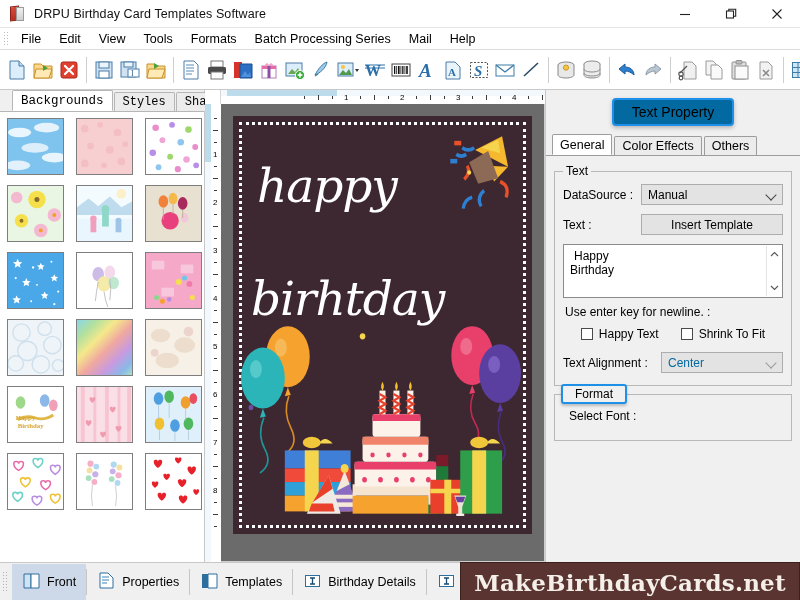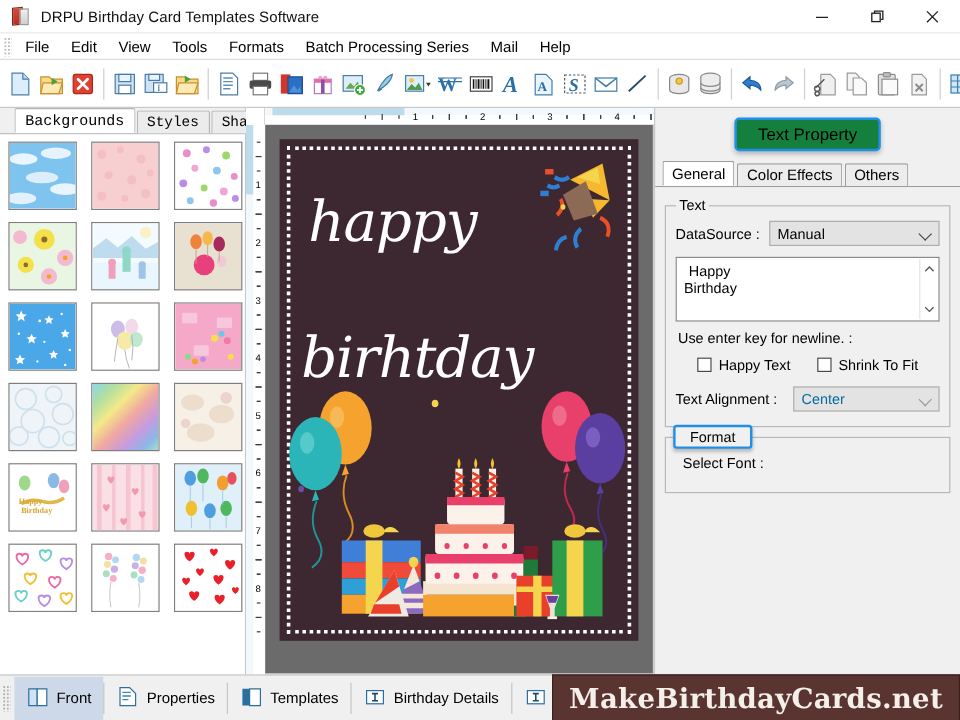--- a/index.html
+++ b/index.html
@@ -77,21 +77,21 @@
   .hsb-top .thumbb { position:absolute; left:6px; top:0; height:6px; width:110px; background:#bcdcec; }
 
   
   .card { position:absolute; background:#3d2731; }
   .carddots { position:absolute; inset:6px; border:3px dotted #fff; }
 
   
   .rightpanel { width:255px; flex:none; background:#f0f0f0; border-left:1px solid #c8c8c8;
                 display:flex; flex-direction:column; position:relative; }
   .tp-holder { height:44px; display:flex; align-items:center; justify-content:center; }
-  .textprop { min-width:122px; padding:4px 18px; background:#15803d;
+  .textprop { min-width:122px; padding:4px 18px; background:#0369a1;
               border:2px solid #1e90e8; border-radius:4px; font-size:14px; color:#000;
               box-shadow:0 2px 4px rgba(0,0,0,.25); text-align:center; }
   .rtabs { display:flex; align-items:flex-end; height:22px; padding-left:6px;
            border-bottom:1px solid #9c9c9c; }
   .rtab { padding:2px 7px; font-size:12.5px; background:#ececec; border:1px solid #9c9c9c;
           border-bottom:none; margin-right:2px; border-radius:2px 2px 0 0; height:19px;
           display:flex; align-items:center; font-weight:normal; color:#000; }
   .rtab.active { background:#fff; height:21px; border-bottom:1px solid #fff; }
   .rbody { flex:1; background:#f0f0f0; padding:8px 8px 0 8px; }
 
@@ -953,20 +953,24 @@
           <legend>Text</legend>
 
           <div class="row">
             <div class="lbl" style="width:78px;">DataSource :</div>
             <div class="combo">
               <span>Manual</span>
               <span class="chev"></span>
             </div>
           </div>
 
+          <div class="row">
+            <div class="lbl" style="width:78px;">Text :</div>
+            <div class="btn" style="flex:1;">Insert Template</div>
+          </div>
 
           <div class="textarea">
             <div style="padding-left:4px;">Happy</div>
             <div>Birthday</div>
             <div class="ta-sb">
               <svg class="arrowup" viewBox="0 0 9 9">
                   <path d="M1 6l3.5-3.5L8 6" fill="none" stroke="#555" stroke-width="1.1"></path>
                 </svg>
               <svg class="arrowdn" viewBox="0 0 9 9">
                   <path d="M1 3l3.5 3.5L8 3" fill="none" stroke="#555" stroke-width="1.1"></path>

